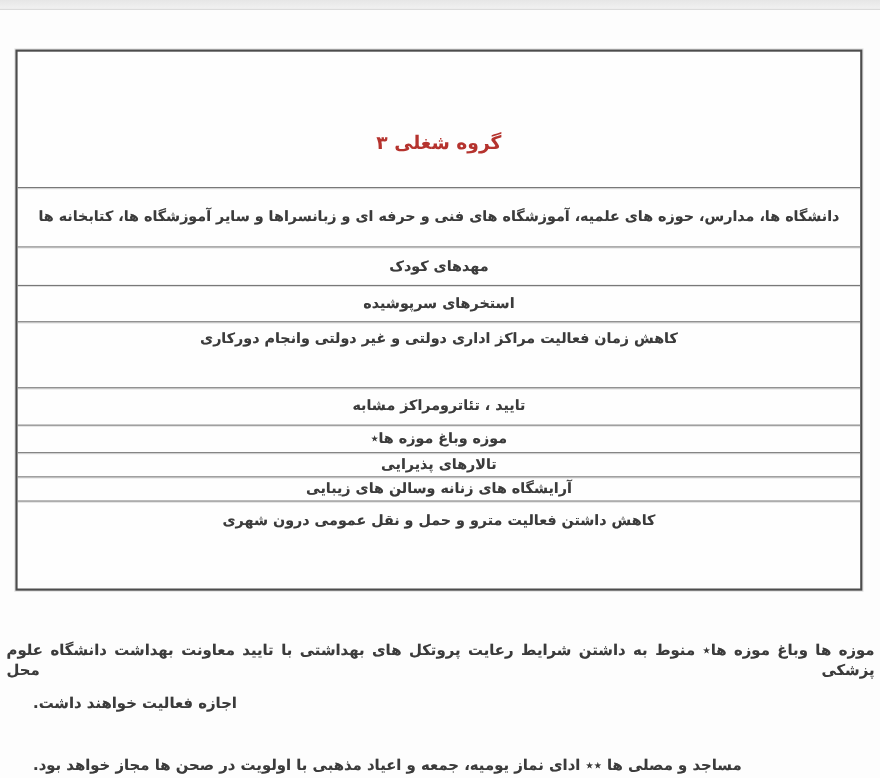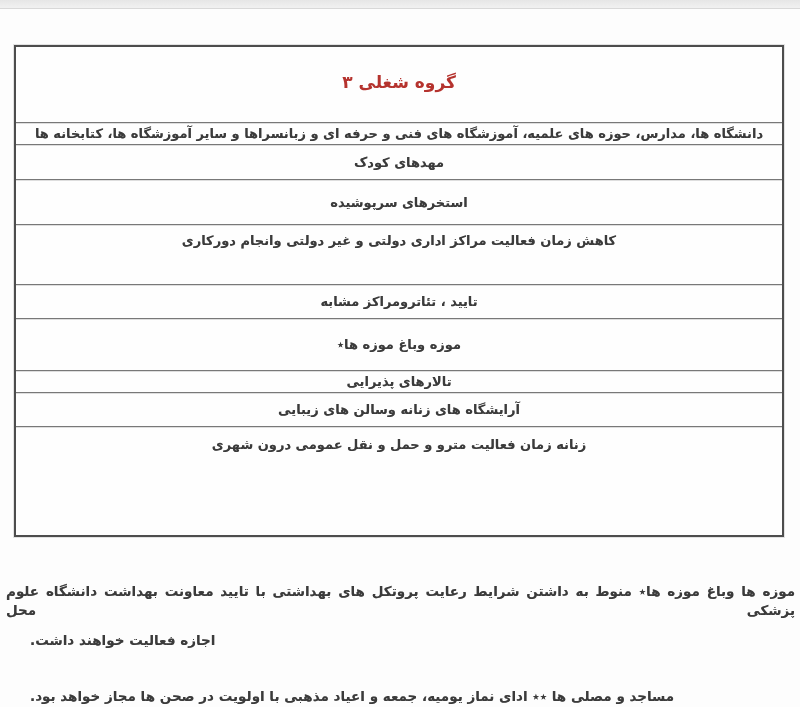--- a/index.html
+++ b/index.html
@@ -27,39 +27,40 @@
     background:#fefefe;
     box-shadow:0 0 0 1px #e2e2e2;
   }
   .thead{
     box-sizing:border-box;height:75px;
     display:flex;justify-content:center;align-items:flex-start;
     padding-top:25px;
     font-size:17px;font-weight:bold;
     color:#b5332e;
     letter-spacing:0.5px;
+    margin-top:48px;
   }
   .trow{
     box-sizing:border-box;
     border-top:1px solid #787878;
     box-shadow:inset 0 1px 0 #dedede;
     display:flex;justify-content:center;align-items:center;
     direction:rtl;
     font-size:13px;font-weight:bold;color:#3b3b3b;
     text-shadow:0 0 0.5px rgba(70,70,70,0.45);
     padding:0 6px;
   }
-  .r0{height:22px}
+  .r0{height:54px}
   .r1{height:35px}
-  .r2{height:45px}
+  .r2{height:33px}
   .r3{height:60px;align-items:flex-start;padding-top:8px}
   .r4{height:34px}
-  .r5{height:52px}
+  .r5{height:25px}
   .r6{height:22px}
-  .r7{height:34px}
+  .r7{height:22px}
   .r8{height:35px}
   .r9{height:33px}
   .r10{height:46px}
   
   .fn{
     position:absolute;
     direction:rtl;
     font-size:13.5px;font-weight:bold;color:#3b3b3b;
     text-shadow:0 0 0.5px rgba(70,70,70,0.45);
     white-space:nowrap;
@@ -86,21 +87,21 @@
     <div class="thead">گروه شغلی ۳</div>
     <div>
         <div class="trow r0">دانشگاه ها، مدارس، حوزه های علمیه، آموزشگاه های فنی و حرفه ای و زبانسراها و سایر آموزشگاه ها، کتابخانه ها</div>
         <div class="trow r1">مهدهای کودک</div>
         <div class="trow r2">استخرهای سرپوشیده</div>
         <div class="trow r3">کاهش زمان فعالیت مراکز اداری دولتی و غیر دولتی وانجام دورکاری</div>
         <div class="trow r4">تایید ، تئاترومراکز مشابه</div>
         <div class="trow r5">موزه وباغ موزه ها٭</div>
         <div class="trow r6">تالارهای پذیرایی</div>
         <div class="trow r7">آرایشگاه های زنانه وسالن های زیبایی</div>
-        <div class="trow r8">زنانه زمان فعالیت مترو و حمل و نقل عمومی درون شهری</div>
+        <div class="trow r8">کاهش داشتن فعالیت مترو و حمل و نقل عمومی درون شهری</div>
       </div>
   </div>
 
   <div class="fn fn-justified">موزه ها وباغ موزه ها٭ منوط به داشتن شرایط رعایت پروتکل های بهداشتی با تایید معاونت بهداشت دانشگاه علوم پزشکی محل</div>
 
   <div class="fn fn-left2">اجازه فعالیت خواهند داشت.</div>
 
   <div class="fn fn-left3">مساجد و مصلی ها ٭٭ ادای نماز یومیه، جمعه و اعیاد مذهبی با اولویت در صحن ها مجاز خواهد بود.</div>
 
 </div>

